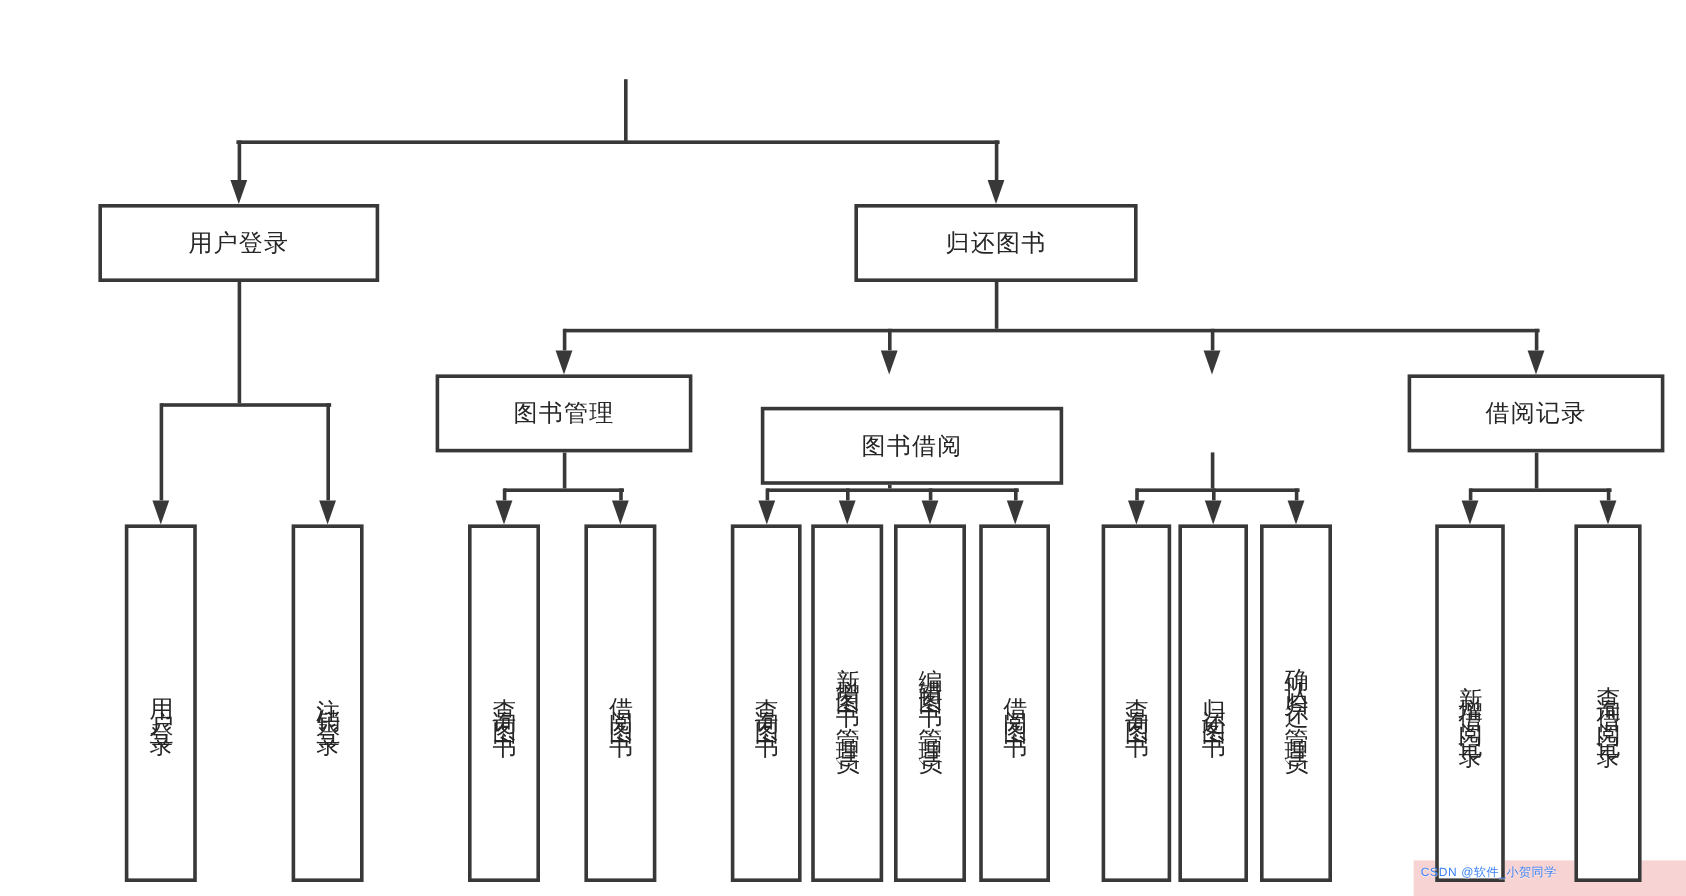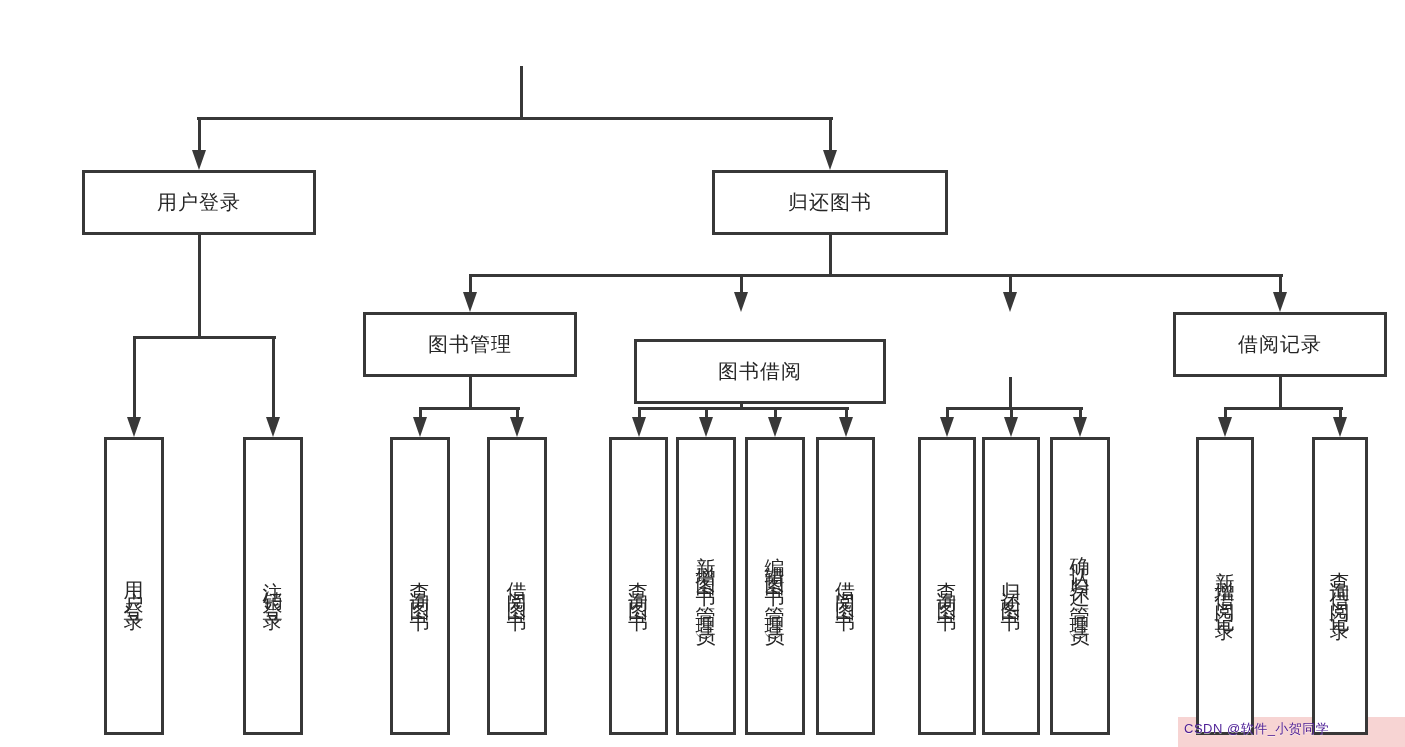--- a/index.html
+++ b/index.html
@@ -17,21 +17,21 @@
     font-size:20px;letter-spacing:10px;line-height:1;
   }
   .ln{position:absolute;background:#383838;z-index:1;}
   .arr{
     position:absolute;width:0;height:0;z-index:1;
     border-left:7px solid transparent;border-right:7px solid transparent;
     border-top:20px solid #383838;
   }
   .wm-bg{position:absolute;left:1178px;top:717px;width:227px;height:30px;background:#f7d4d3;z-index:0;}
   .wm-text{
-    position:absolute;left:1184px;top:720px;z-index:6;font-size:13px;color:#4c1d95;
+    position:absolute;left:1184px;top:720px;z-index:6;font-size:10px;color:#3b82f6;
     letter-spacing:0.5px;text-shadow:0 1px 0 rgba(255,255,255,0.55);white-space:nowrap;
   }
 </style>
 </head>
 <body>
 
 <div class="canvas">
 
   <div class="wm-bg"></div>
 

